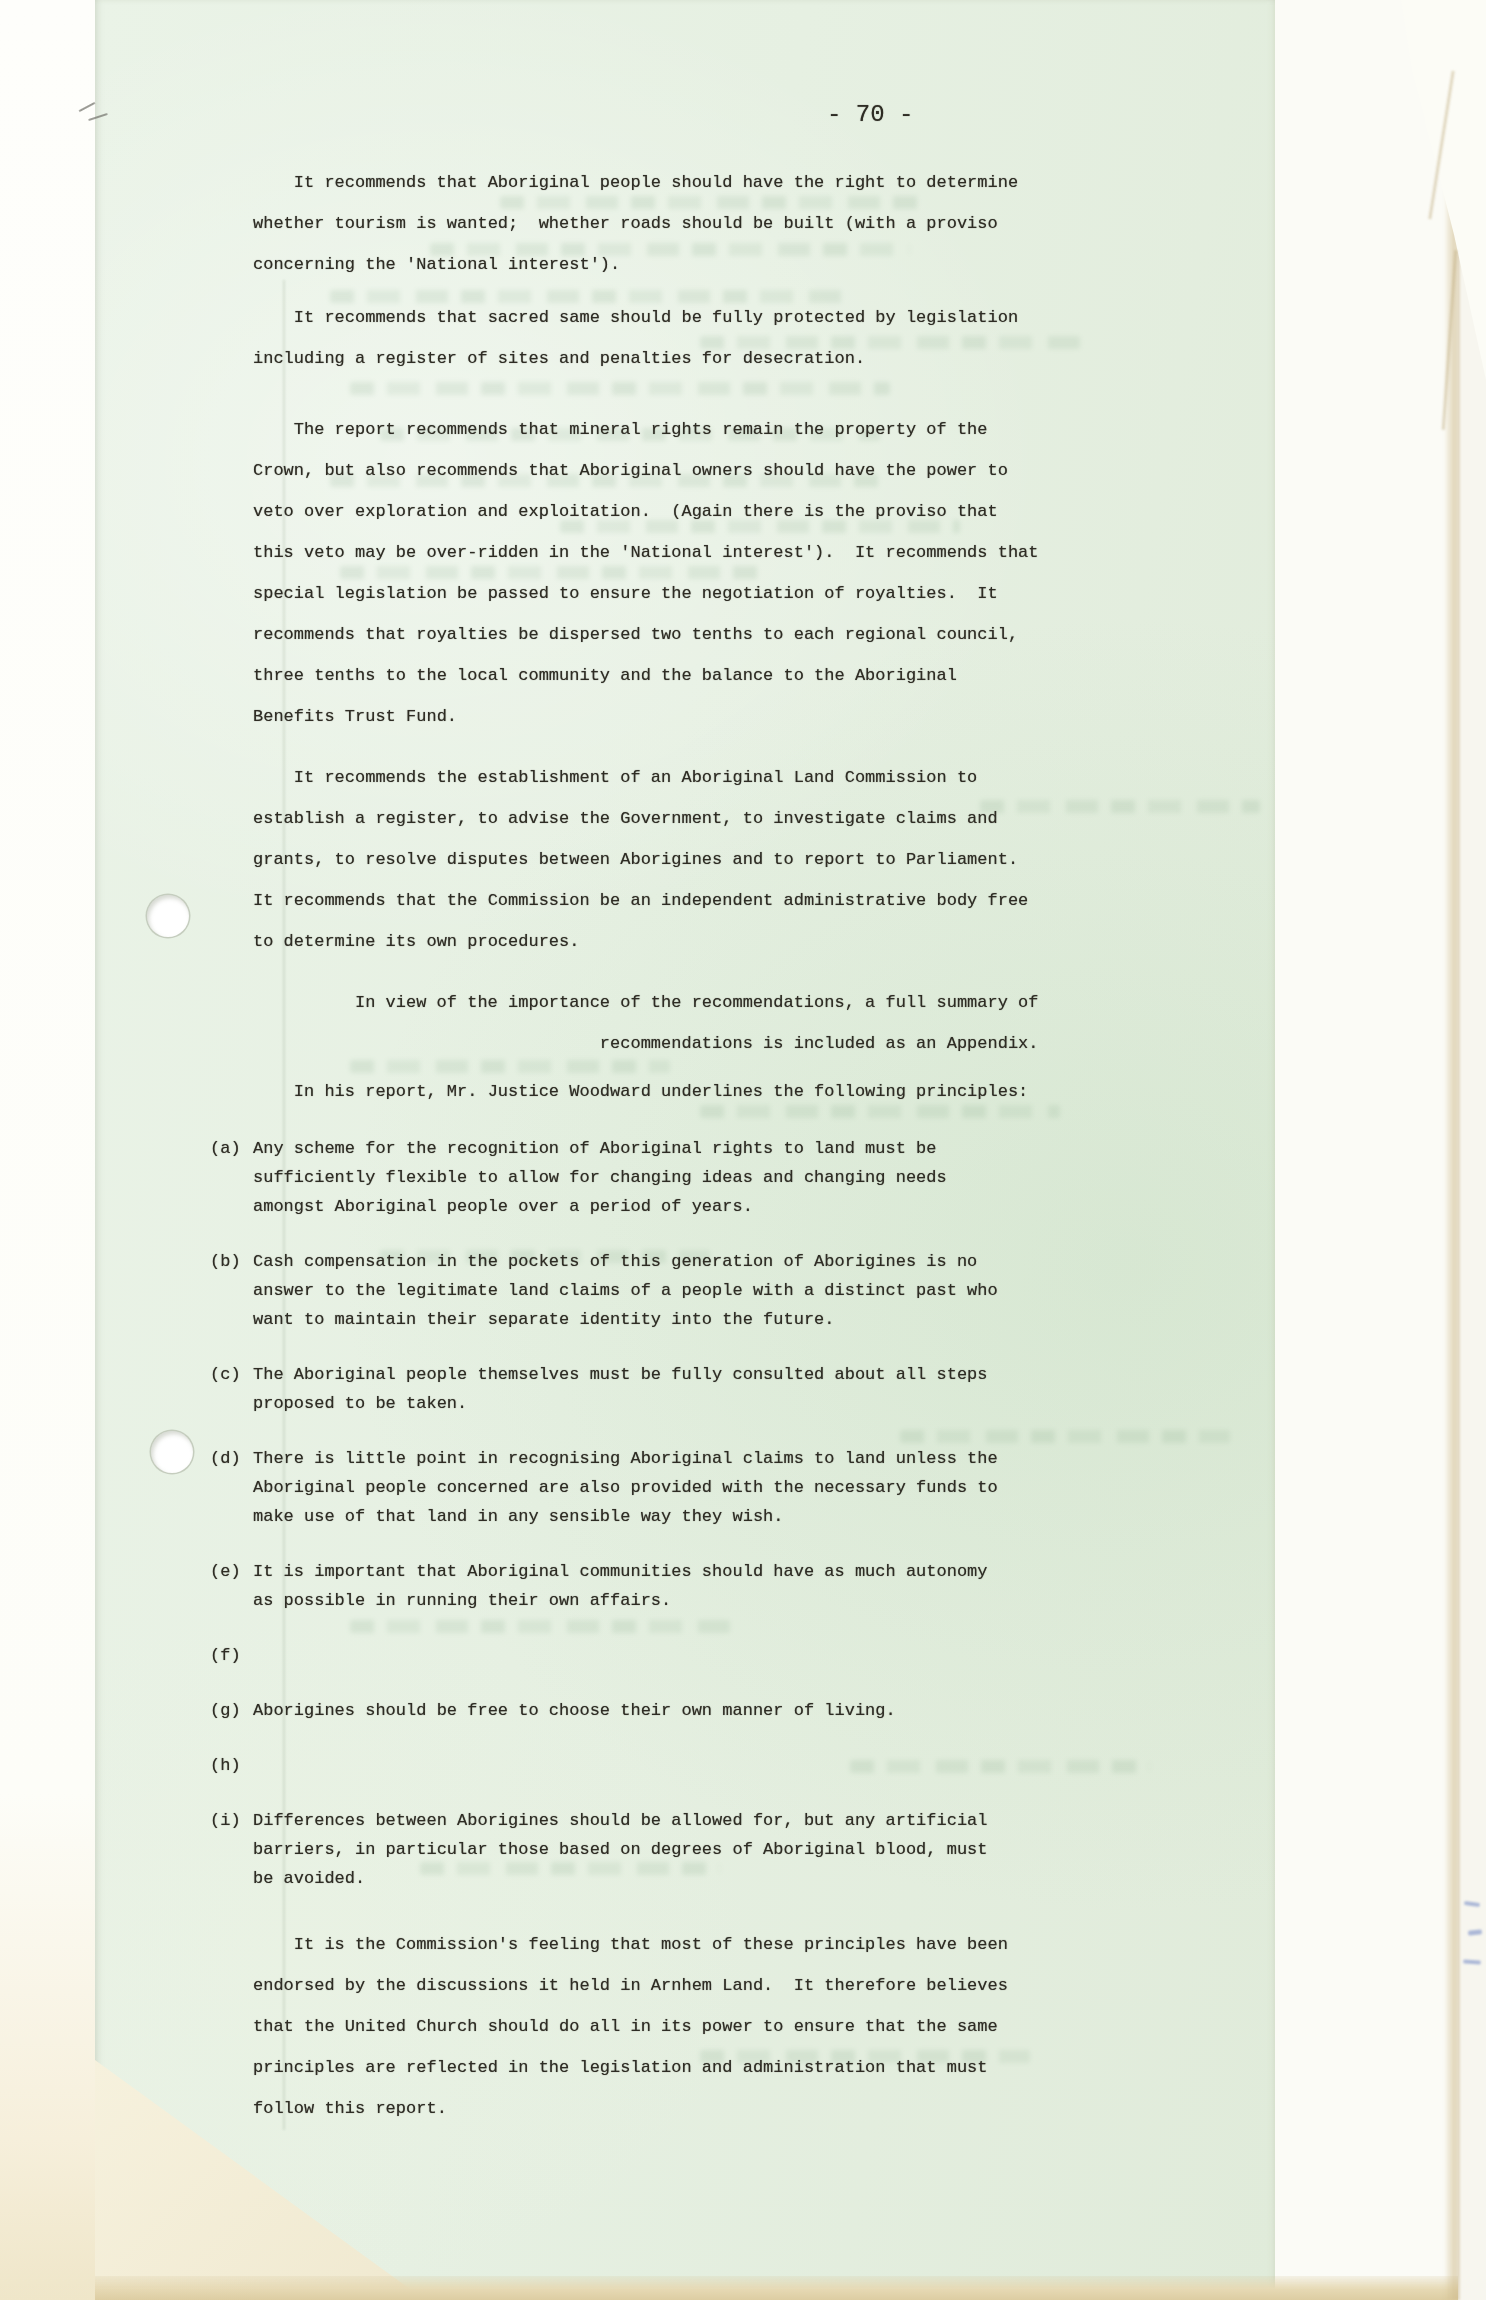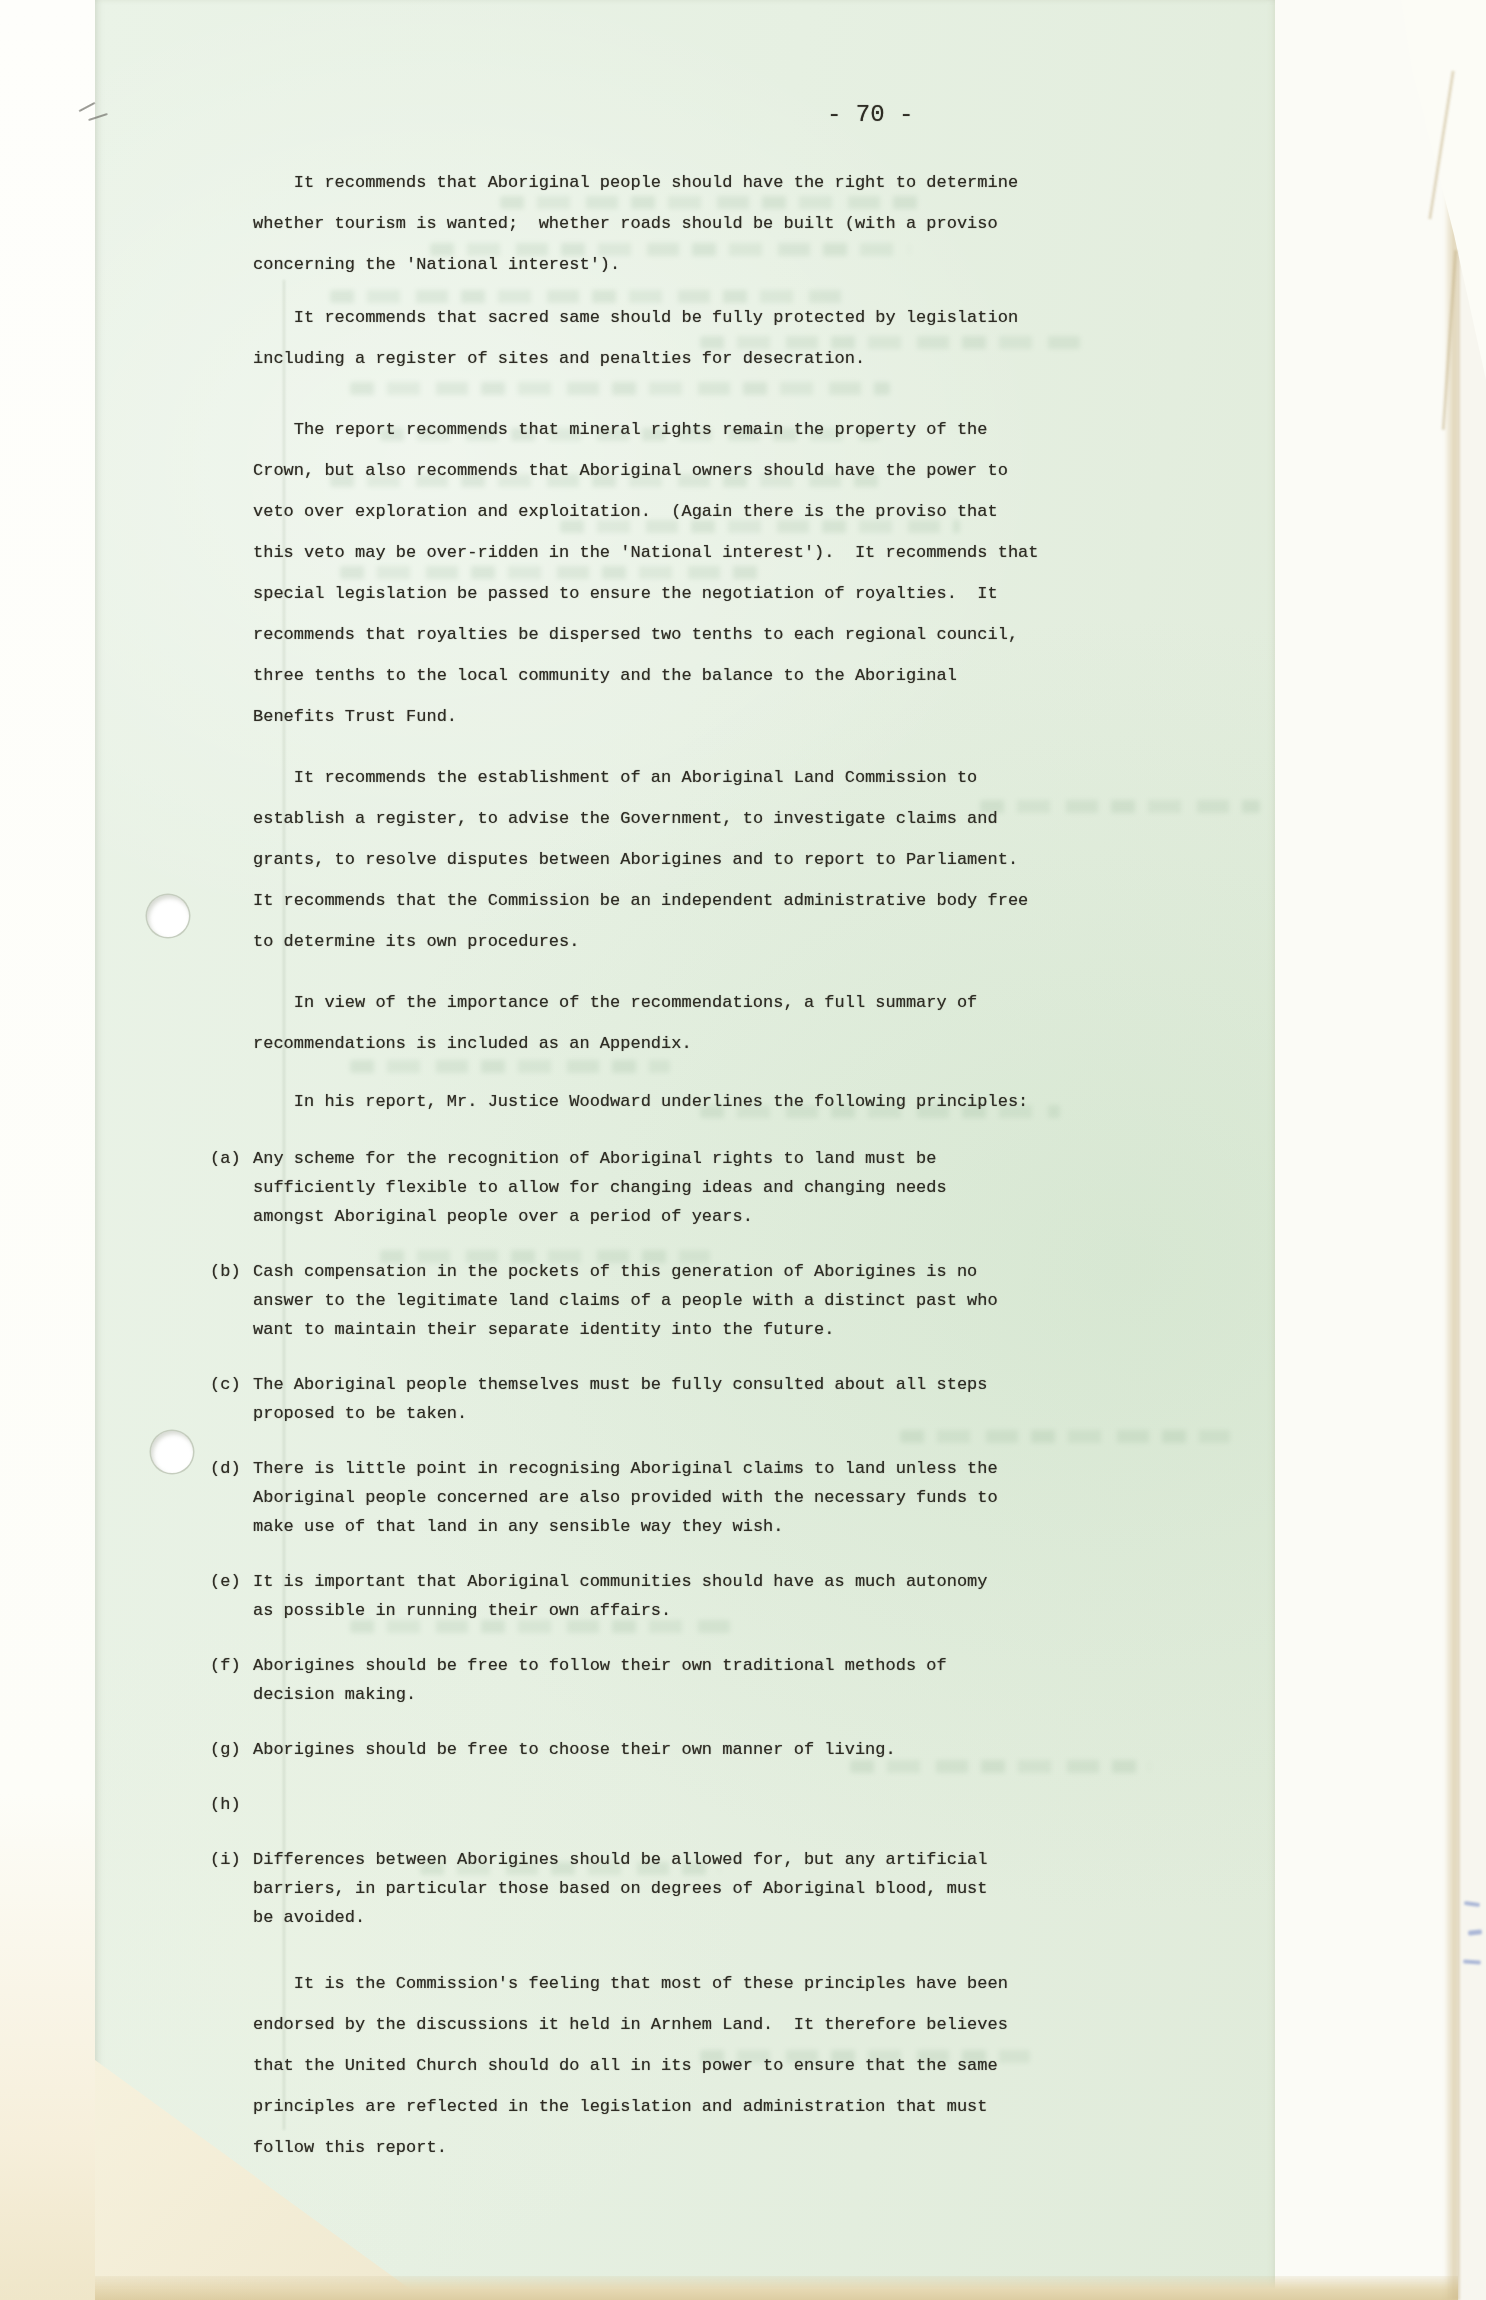--- a/index.html
+++ b/index.html
@@ -47,21 +47,21 @@
   .body-text{
     position:absolute;left:158px;top:162px;width:1160px;z-index:2;
     font-size:17px;color:#2e2c24;
     text-shadow:0 0 1px rgba(46,44,36,0.65);
   }
   .para{
     margin:0;width:77ch;line-height:41px;
     text-indent:4ch;white-space:pre-wrap;
   }
   .mb12{margin-bottom:12px;} .mb30{margin-bottom:30px;} .mb20{margin-bottom:20px;}
-  .mb13{margin-bottom:17px;} .mb0{margin-bottom:16px;}
+  .mb13{margin-bottom:7px;text-align:right;} .mb0{margin-bottom:16px;}
   .principles{
     list-style:none;margin:22px 0 0 0;padding:0;
   }
   .principle{display:flex;margin:0 0 26px -43px;line-height:29px;}
   .principle:last-child{margin-bottom:0;}
   .p-label{width:43px;flex:none;white-space:pre;}
   .p-text{width:73.5ch;white-space:pre-wrap;}
   .closing{margin-top:31px;}
 
   
@@ -169,21 +169,20 @@
         <li class="principle">
           <span class="p-label">(d)</span>
           <span class="p-text">There is little point in recognising Aboriginal claims to land unless the Aboriginal people concerned are also provided with the necessary funds to make use of that land in any sensible way they wish.</span>
         </li>
         <li class="principle">
           <span class="p-label">(e)</span>
           <span class="p-text">It is important that Aboriginal communities should have as much autonomy as possible in running their own affairs.</span>
         </li>
         <li class="principle">
           <span class="p-label">(f)</span>
-          <span class="p-text">Aborigines should be free to follow their own traditional methods of decision making.</span>
         </li>
         <li class="principle">
           <span class="p-label">(g)</span>
           <span class="p-text">Aborigines should be free to choose their own manner of living.</span>
         </li>
         <li class="principle">
           <span class="p-label">(h)</span>
         </li>
         <li class="principle">
           <span class="p-label">(i)</span>

